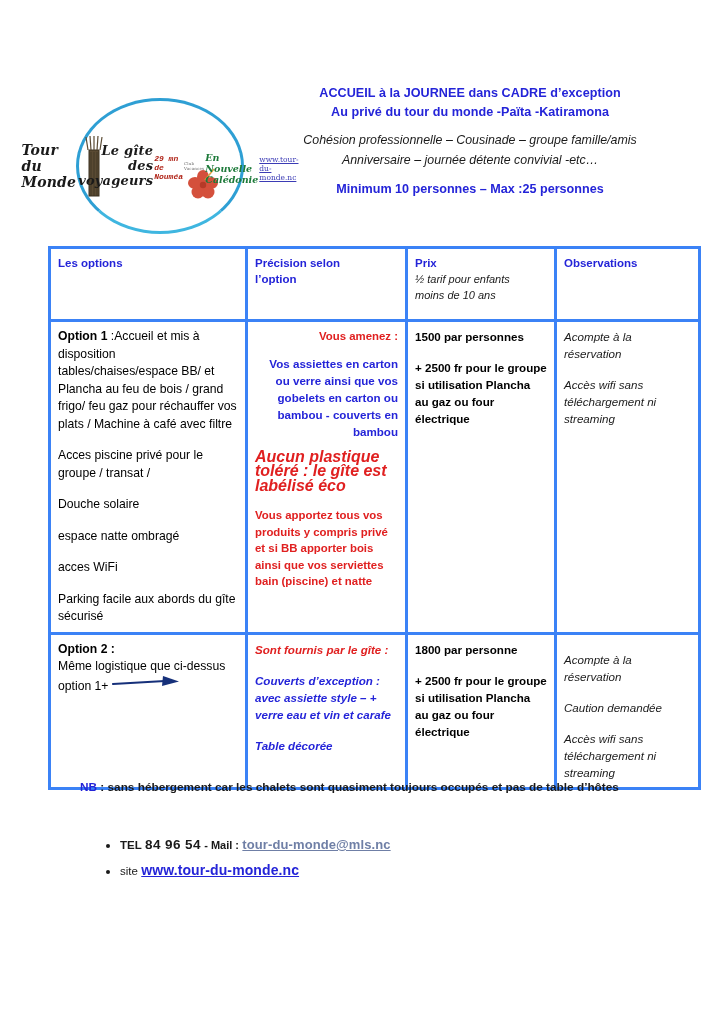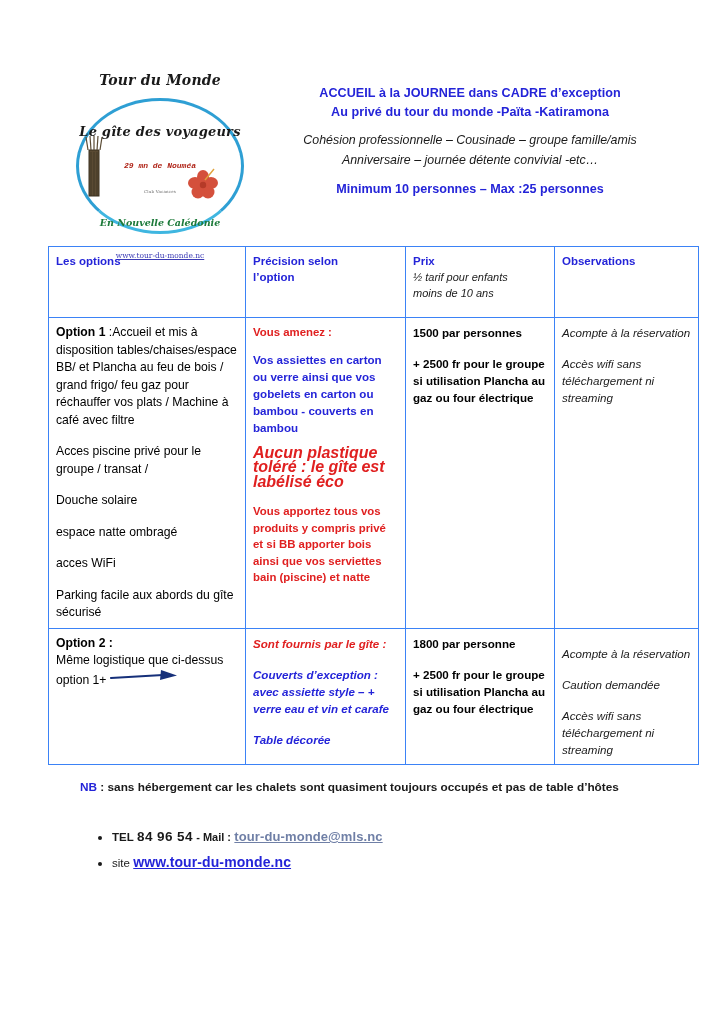--- a/index.html
+++ b/index.html
@@ -48,24 +48,24 @@
     box-sizing: border-box;
     border-bottom-color: #3fb6e0;
   }
   .logo-inner {
     position: absolute;
     left: 14px;
     top: 2px;
     width: 168px;
     height: 136px;
     display: flex;
-    flex-direction: column;
+    flex-direction: row;
     align-items: center;
     justify-content: center;
-    gap: 19px;
+    gap: 1px;
   }
   .logo-l1 {
     font-family: "DejaVu Serif", serif;
     font-style: italic;
     font-weight: bold;
     font-size: 14px;
     color: #1a1a1a;
     letter-spacing: .2px;
   }
   .logo-swoosh {
@@ -160,21 +160,21 @@
   
   table.offers {
     position: absolute;
     left: 48px;
     top: 246px;
     width: 650px;
     border-collapse: collapse;
     table-layout: fixed;
   }
   table.offers td {
-    border: 1px solid #3b82f6;
+    border: 3px solid #3b82f6;
     vertical-align: top;
     padding: 6px 7px 6px 7px;
   }
   col.c1 { width: 197px; }
   col.c2 { width: 160px; }
   col.c3 { width: 149px; }
   col.c4 { width: 144px; }
 
   .th-blue {
     color: #2424d8;
@@ -242,21 +242,21 @@
     line-height: 17px;
   }
   .obs {
     color: #1a1a1a;
     font-style: italic;
     font-size: 11.6px;
     line-height: 17px;
   }
   .blk { margin: 0 0 14px 0; }
   .blk:last-child { margin-bottom: 0; }
-  .blk-sm { margin: 0 0 10px 0; }
+  .blk-sm { margin: 0 0 10px 0; text-align: right; }
   .blk-sm:last-child { margin-bottom: 0; }
 
   .obs-pad { padding-top: 16px !important; }
 
   .arrow-wrap {
     display: inline-block;
     vertical-align: middle;
     margin: 0 0 2px 2px;
   }
 
@@ -276,21 +276,21 @@
     font-weight: bold;
     line-height: 22px;
     color: #1a1a1a;
   }
   .nb-tag { color: #2424d8; font-weight: bold; }
 
   ul.contacts {
     position: absolute;
     left: 86px;
     top: 48px;
-    margin: 0;
+    margin: 8px;
     padding: 0 0 0 26px;
     list-style: disc;
   }
   ul.contacts li {
     font-size: 12px;
     line-height: 25px;
     color: #1a1a1a;
   }
   .tel-label { font-weight: bold; font-size: 11.5px; }
   .tel-num { font-weight: bold; font-size: 13.5px; letter-spacing: .4px; }

